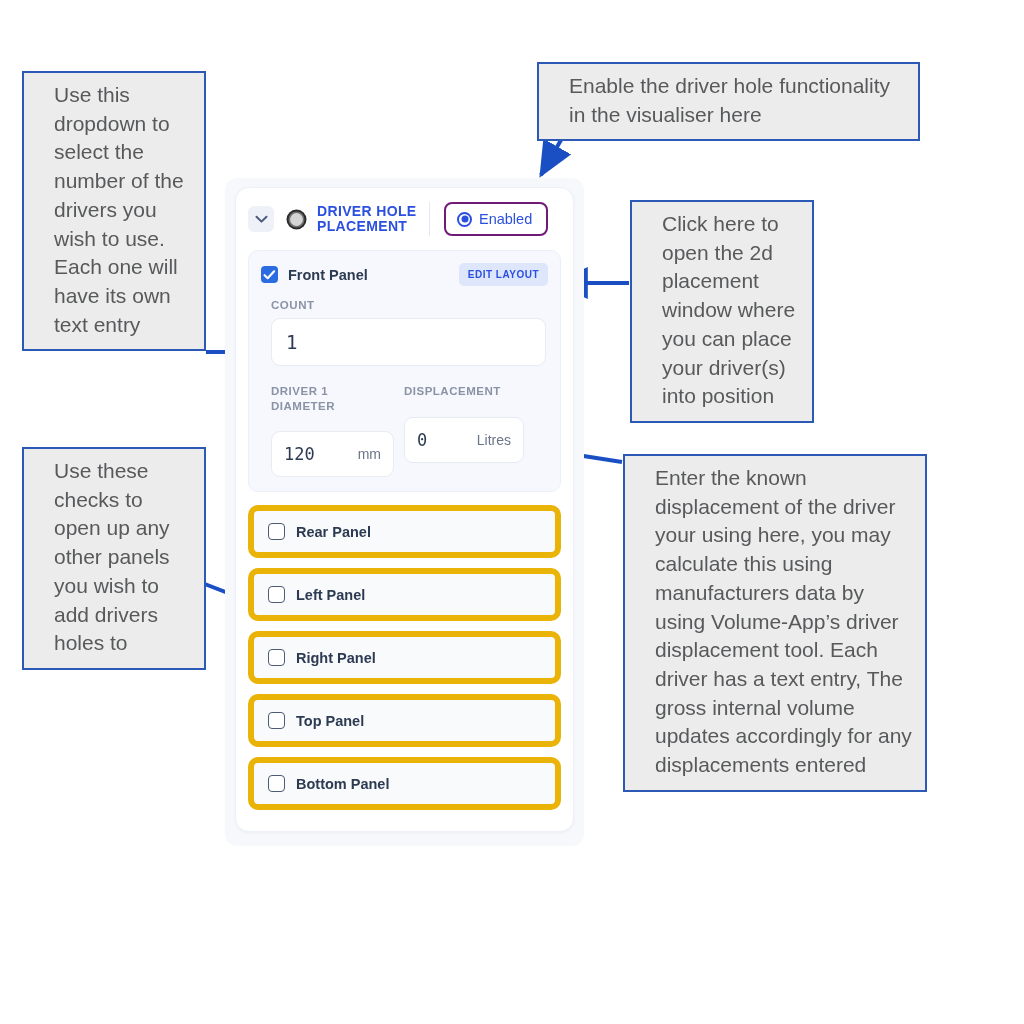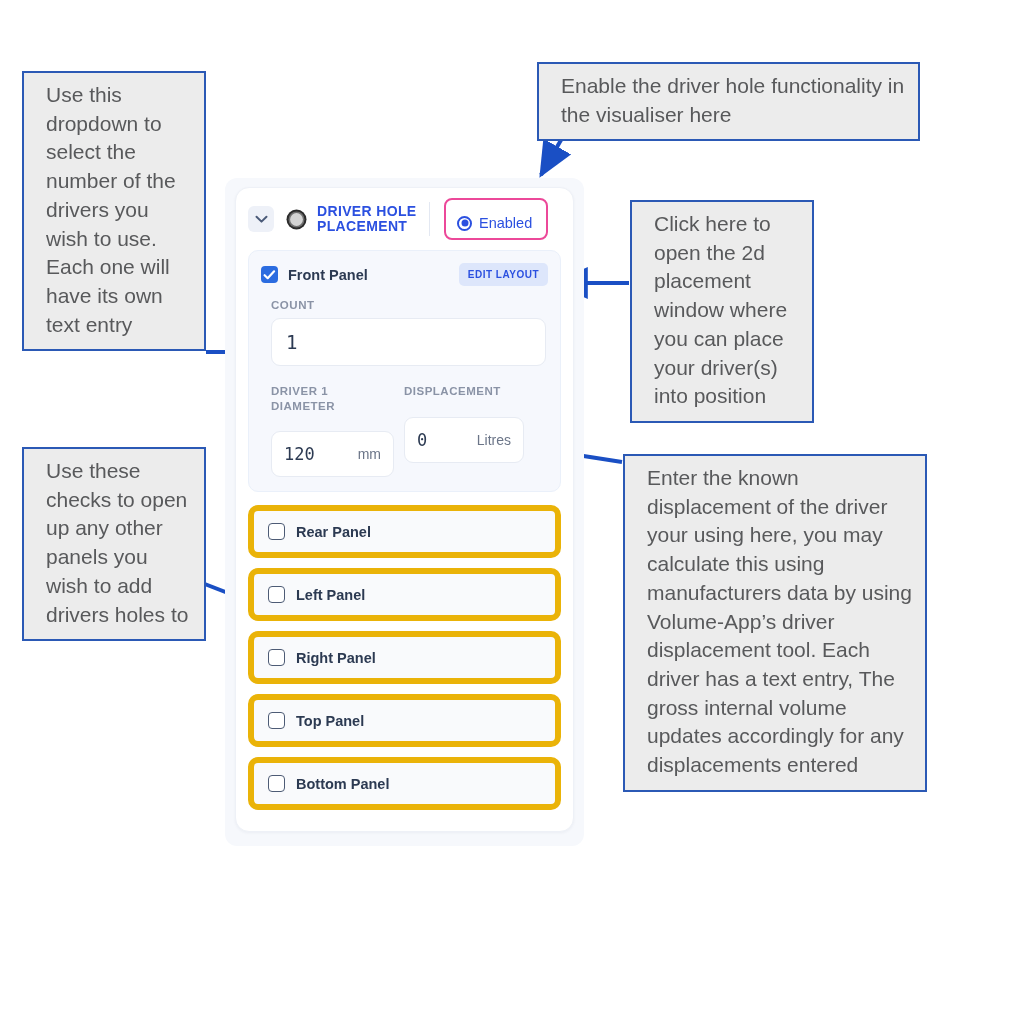--- a/index.html
+++ b/index.html
@@ -14,21 +14,21 @@
 
   
   .callout {
     position: absolute;
     background: #ececec;
     border: 2px solid #2b59b5;
     color: #58595b;
     font-family: "Liberation Sans", sans-serif;
     font-size: 21px;
     line-height: 28.7px;
-    padding: 8px 12px 10px 22px;
+    padding: 8px 12px 10px 30px;
     white-space: pre-wrap;
   }
   #callout-dropdown  { left: 22px;  top: 71px;  width: 184px; }
   #callout-enable    { left: 537px; top: 62px;  width: 383px; }
   #callout-editlayout{ left: 630px; top: 200px; width: 184px; }
   #callout-checks    { left: 22px;  top: 447px; width: 184px; }
   #callout-displacement { left: 623px; top: 454px; width: 304px; }
 
   .arrows { position: absolute; left: 0; top: 0; width: 1024px; height: 1024px; pointer-events: none; }
 
@@ -87,23 +87,23 @@
     height: 34px;
     background: #e3e8f2;
     margin-left: 8px;
     flex: 0 0 auto;
   }
   .enabled-pill {
     margin-left: 14px;
     display: flex;
     align-items: center;
     gap: 7px;
-    border: 2px solid #ec4899;
+    border: 2px solid #701a75;
     border-radius: 8px;
-    padding: 15px 14px 7px 11px;
+    padding: 7px 14px 7px 11px;
     cursor: pointer;
     background: #fff;
     flex: 0 0 auto;
   }
   .enabled-pill .radio {
     width: 15px; height: 15px;
     border-radius: 50%;
     border: 2.5px solid #2b50e0;
     position: relative;
     flex: 0 0 auto;

